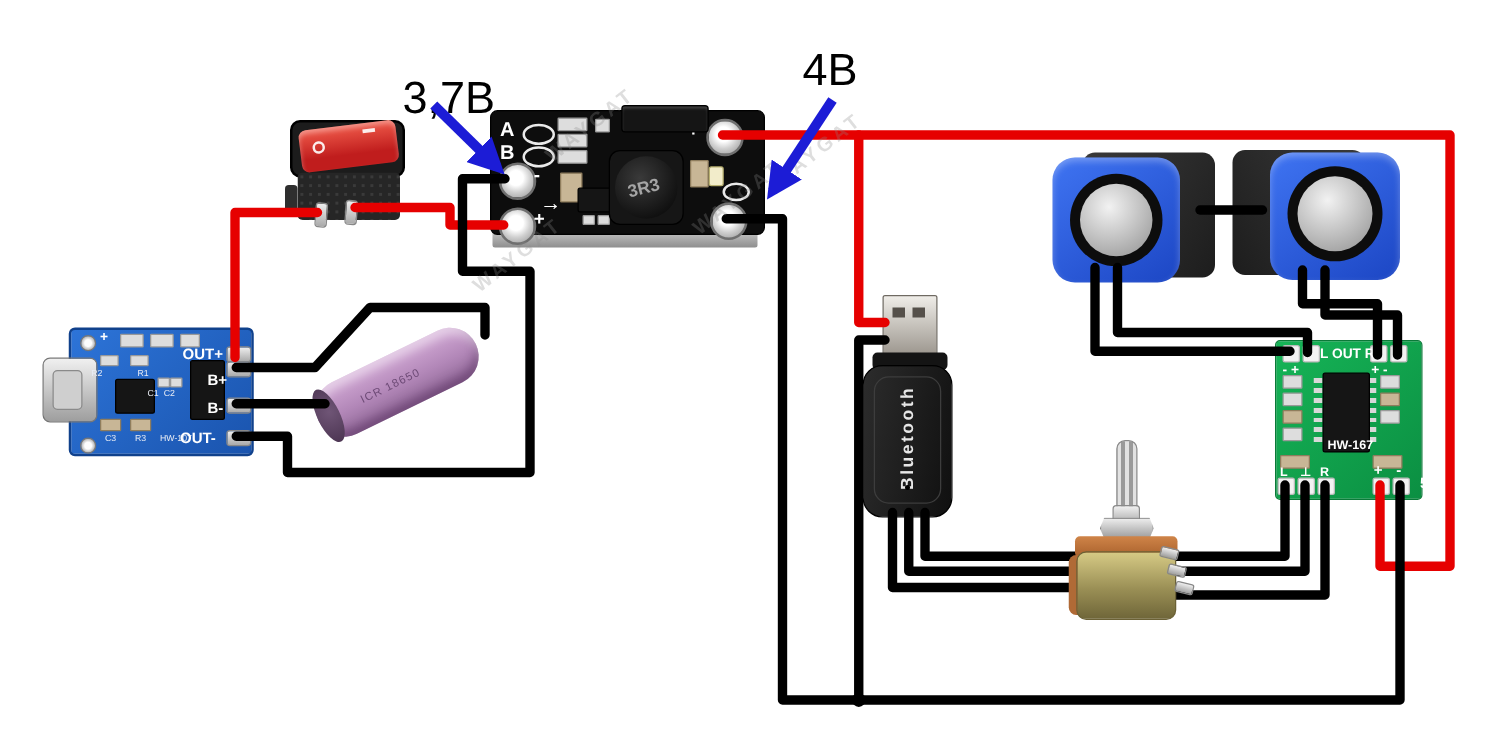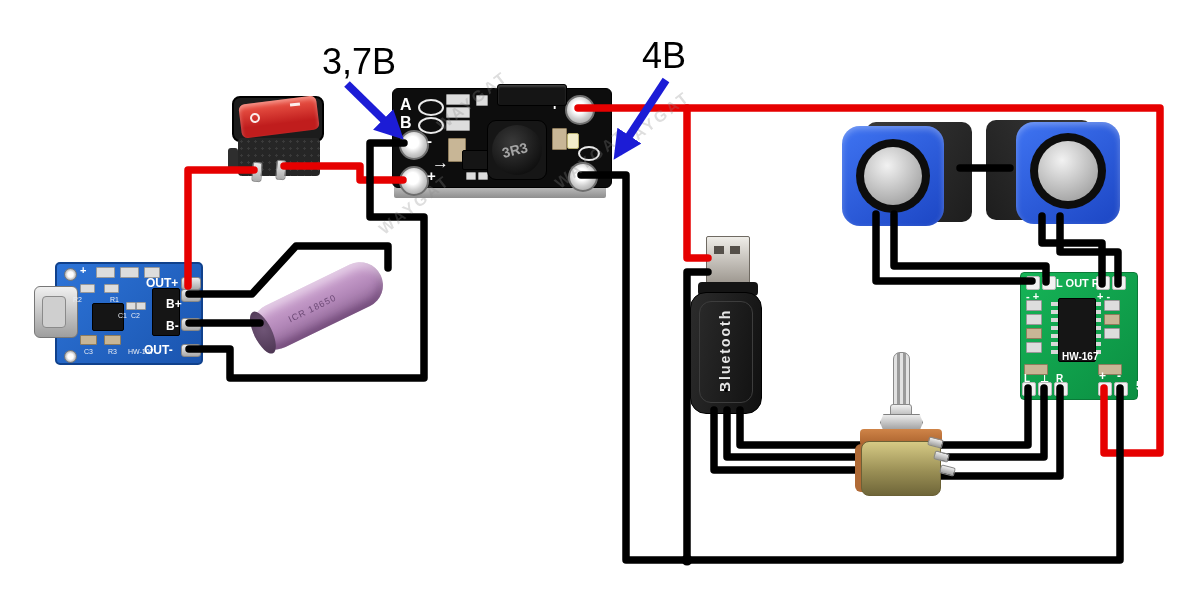--- a/index.html
+++ b/index.html
@@ -201,21 +201,21 @@
   </div>
 
   <div class="layer z4" style="pointer-events:none;">
     <span class="wm" style="left:430px;top:92px;">WAYGAT</span>
     <span class="wm" style="left:548px;top:150px;">WAYGAT</span>
     <span class="wm" style="left:372px;top:196px;">WAYGAT</span>
     <span class="wm" style="left:612px;top:112px;">WAYGAT</span>
   </div>
 
   <div class="layer z5" style="pointer-events:none;">
-    <span class="ann" style="left:322px;top:44px;">3,7B</span>
+    <span class="ann" style="left:322px;top:60px;">3,7B</span>
     <span class="ann" style="left:642px;top:38px;">4B</span>
     <svg width="1200" height="604" viewBox="0 0 1200 604">
       <defs>
         <marker id="arrowBlue" markerUnits="strokeWidth" markerWidth="3.6" markerHeight="3.6" refX="2.6" refY="1.8" orient="auto">
           <polygon points="0,0 3.6,1.8 0,3.6" fill="#1c1cd6"></polygon>
         </marker>
       </defs>
       <line x1="347" y1="84" x2="398" y2="134" stroke="#1c1cd6" stroke-width="8" marker-end="url(#arrowBlue)"></line>
       <line x1="666" y1="80" x2="618" y2="153" stroke="#1c1cd6" stroke-width="8" marker-end="url(#arrowBlue)"></line>
     </svg>

